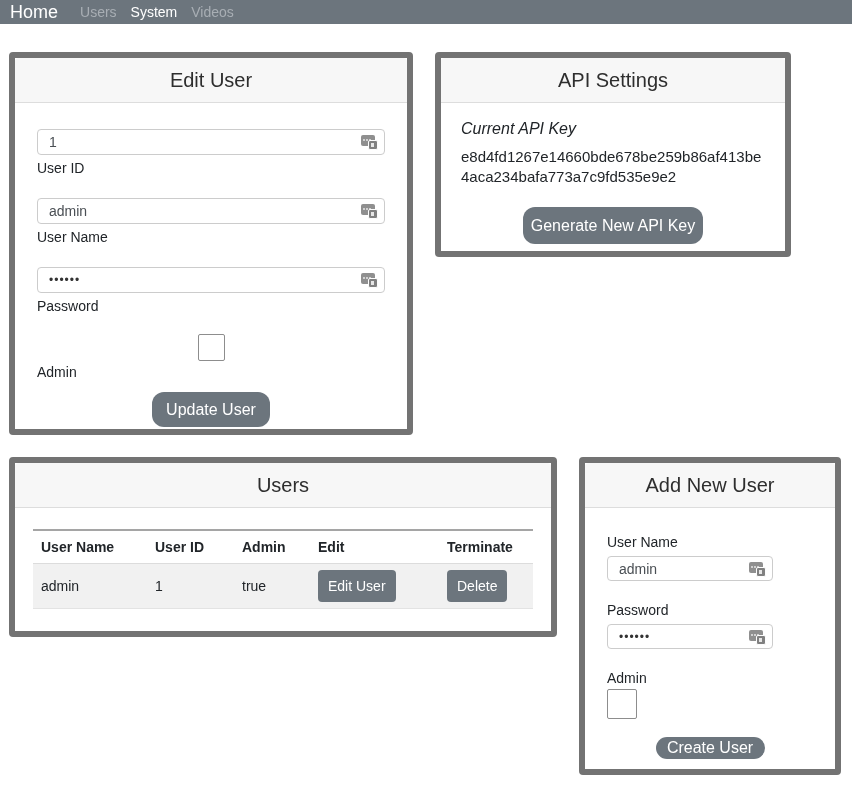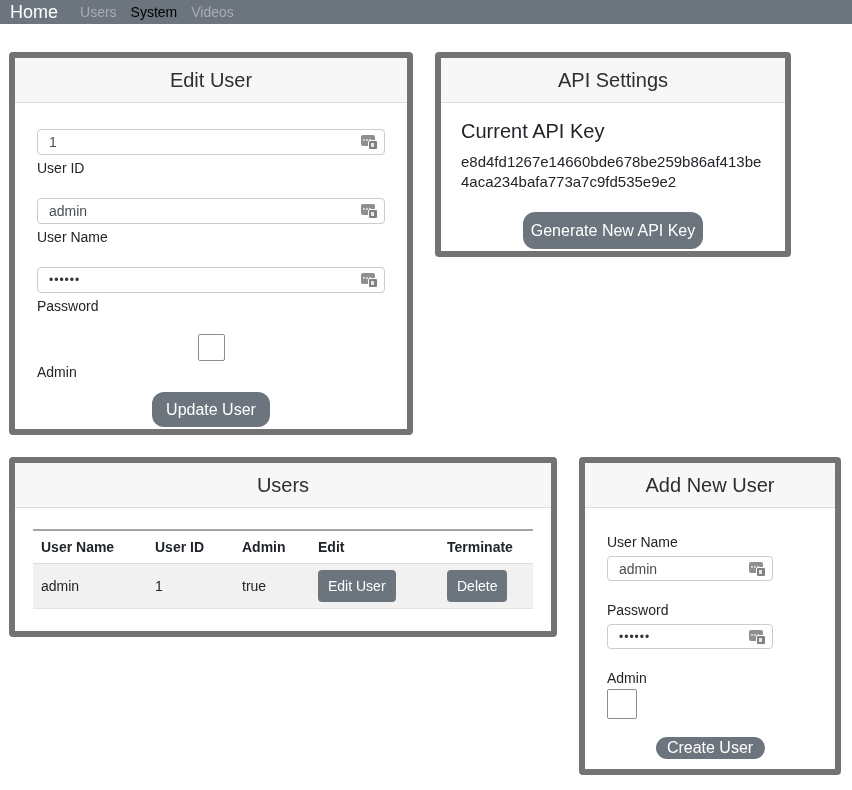--- a/index.html
+++ b/index.html
@@ -6,21 +6,21 @@
   html,body { width:852px; height:790px; background:#fff;
     font-family:"Liberation Sans", sans-serif; color:#212529; }
   #stage { position:relative; width:852px; height:790px; overflow:hidden; background:#fff; }
 
   
   .navbar { position:absolute; left:0; top:0; width:852px; height:24px;
     background:#6c757d; display:flex; align-items:center; padding:0 10px; }
   .navbar .brand { color:#ffffff; font-size:18px; margin-right:22px; cursor:pointer; }
   .navbar .nav-link { font-size:14px; margin-right:14px; cursor:pointer; }
   .nav-muted { color:#a8aeb4; }
-  .nav-dark  { color:#000000; }
+  .nav-dark  { color:#ffffff; }
 
   
   .panel { position:absolute; background:#fff; border:6px solid #737373; border-radius:4px; }
   .panel-header { height:45px; background:#f7f7f7; border-bottom:1px solid #ddd;
     border-radius:4px 4px 0 0; display:flex; align-items:center; justify-content:center; }
   .panel-title { font-size:20px; color:#2e2e2e; }
 
   #panel-edit-user { left:9px;   top:52px;  width:404px; height:383px; }
   #panel-api       { left:435px; top:52px;  width:356px; height:205px; }
   #panel-users     { left:9px;   top:457px; width:548px; height:180px; }
@@ -60,21 +60,21 @@
   
   .btn { display:block; border:none; border-radius:12px; background:#6c757d; color:#fff;
     font-family:"Liberation Sans", sans-serif; font-size:16px; cursor:pointer; }
   .btn-update   { width:118px; height:35px; margin:12px auto 0 auto; }
   .btn-generate { width:180px; height:37px; margin:20px auto 0 auto; }
   .btn-create   { width:109px; height:22px; margin:18px auto 0 auto; }
   .btn-sm { font-size:14px; height:32px; padding:0 10px; border-radius:4px; }
 
   
   .api-body { padding:17px 20px 0 20px; }
-  .api-heading { font-size:20px; color:#212529; font-weight:normal; margin-bottom:9px; }
+  .api-heading { font-size:16px; color:#212529; font-weight:normal; margin-bottom:9px;font-style:italic; }
   .api-key { font-size:15px; line-height:20px; color:#212529; word-break:break-all; }
 
   
   .users-body { padding:21px 18px 0 18px; }
   table.users { width:100%; border-collapse:collapse; border-top:2px solid #a5a5a5; font-size:14px; }
   table.users th { text-align:left; font-weight:bold; padding:8px 8px; border-bottom:1px solid #dcdcdc; color:#212529; }
   table.users td { text-align:left; padding:6px 8px; vertical-align:middle; color:#212529; }
   tr.data-row { background:#f1f1f1; border-bottom:1px solid #e3e3e3; }
   col.c-name  { width:114px; }
   col.c-id    { width:87px; }

